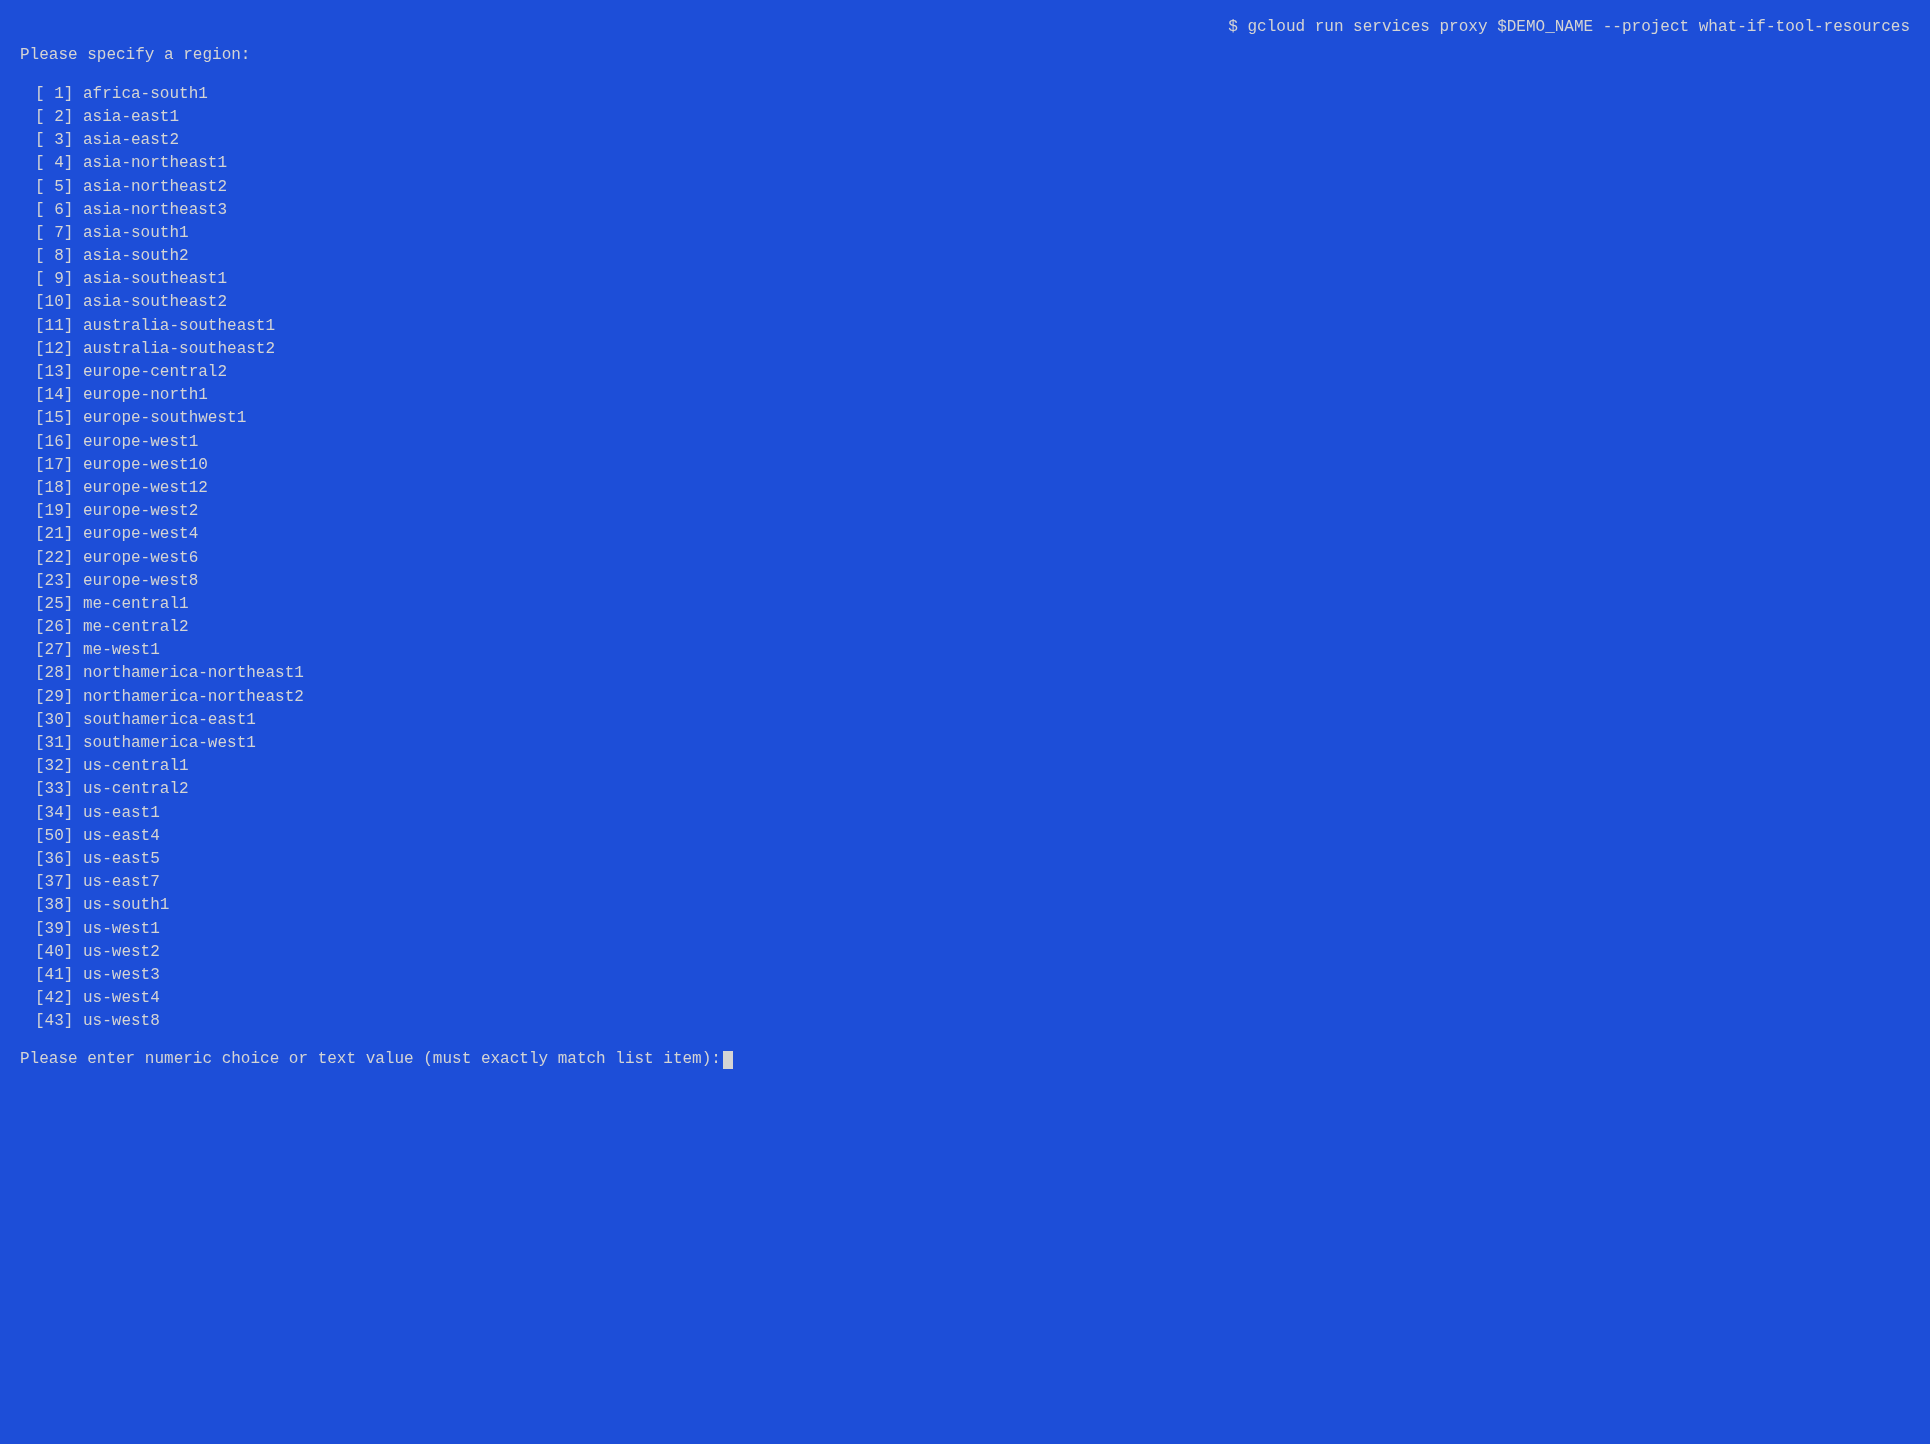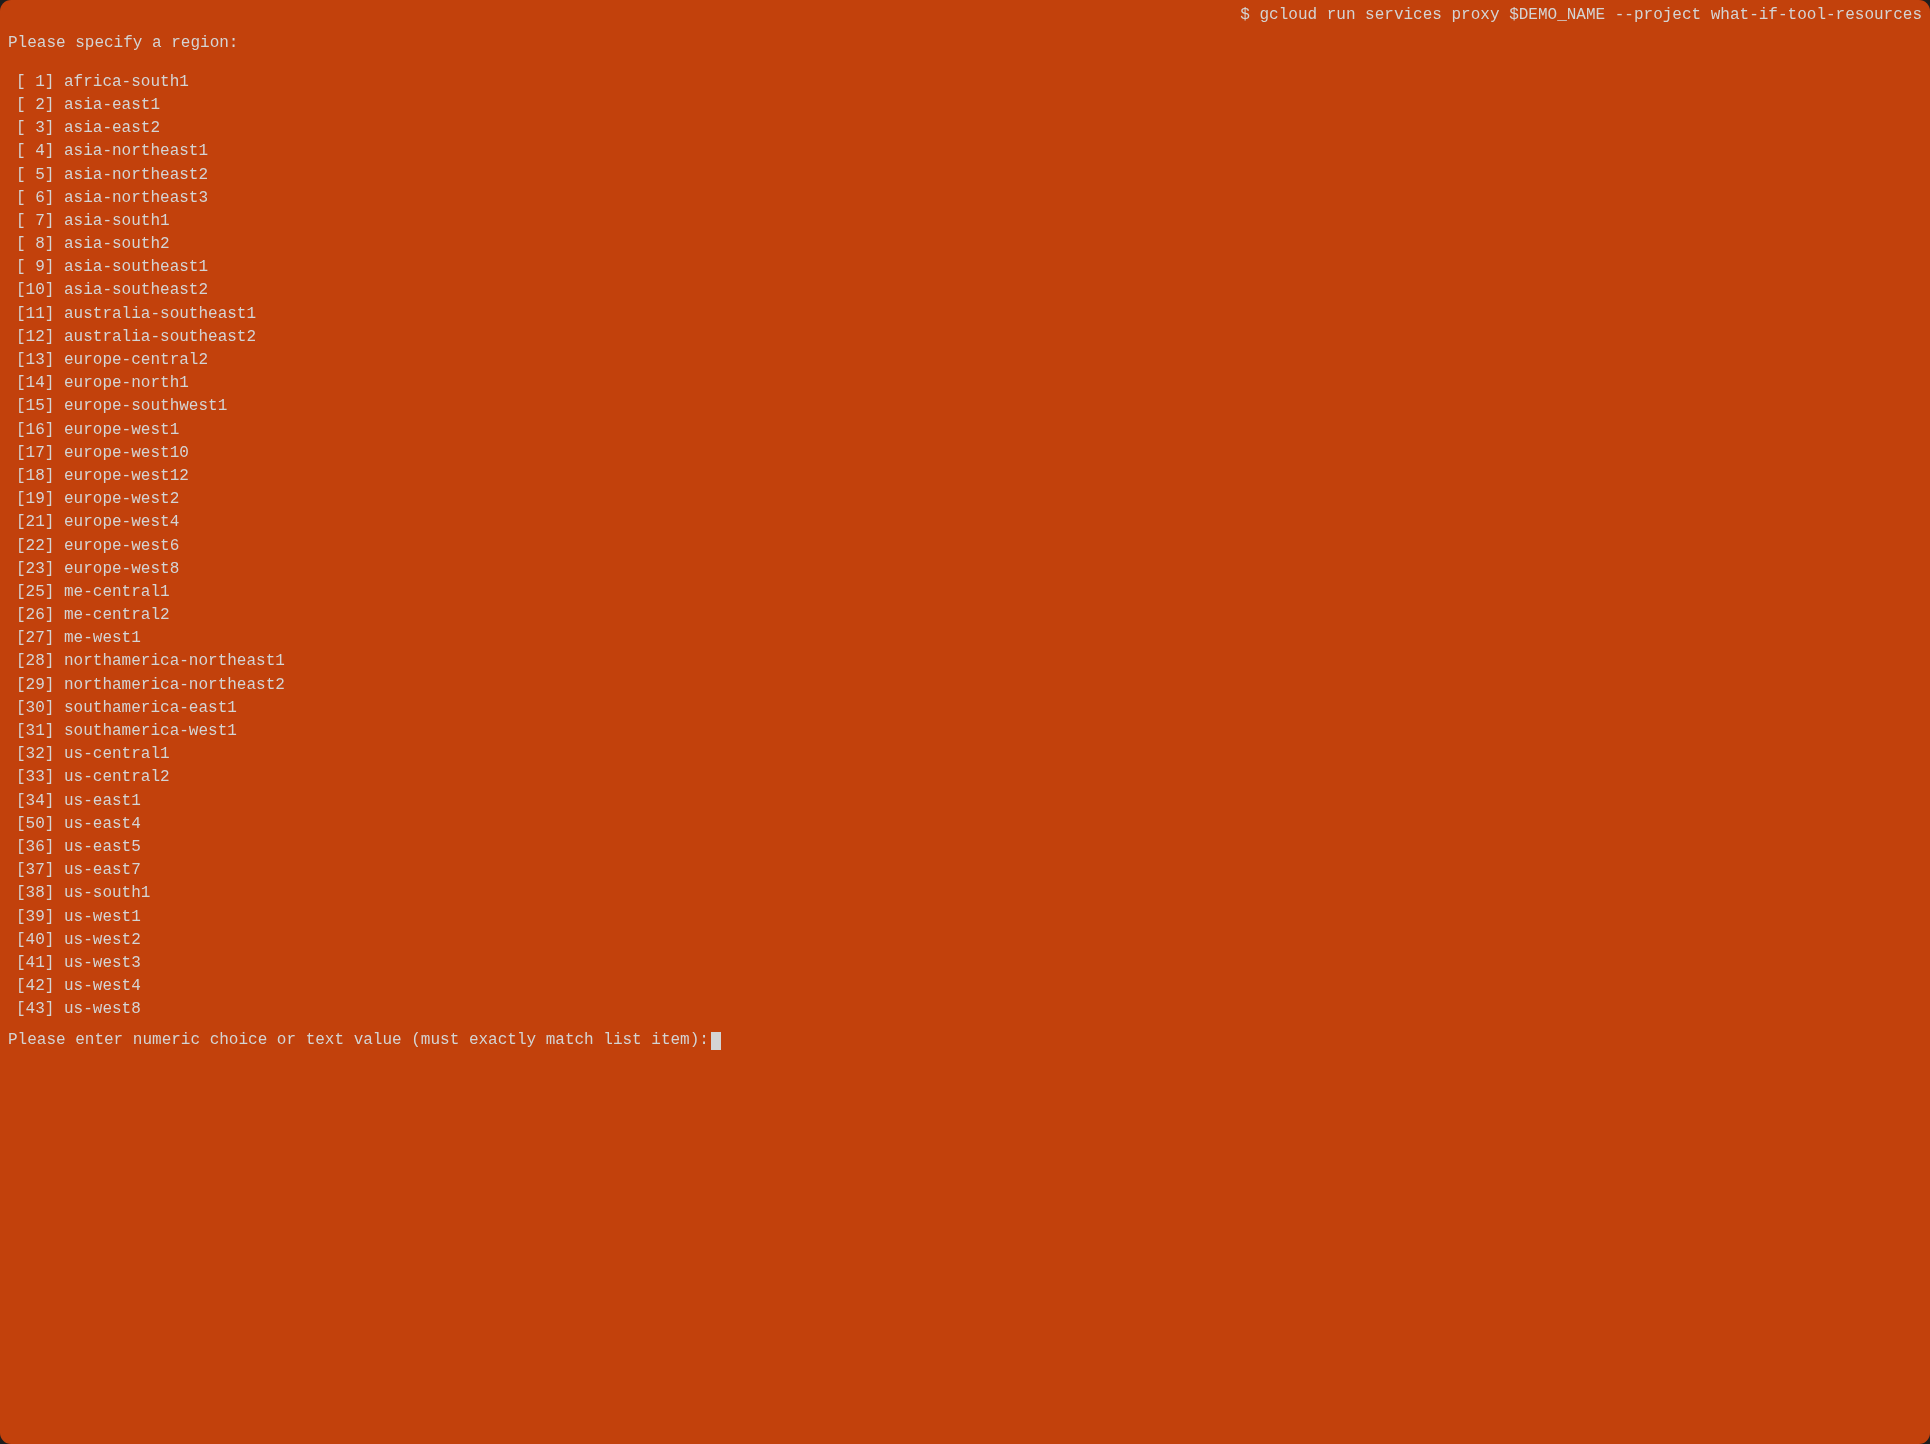--- a/index.html
+++ b/index.html
@@ -16,25 +16,24 @@
       line-height: 1.4;
       width: 1930px;
       min-height: 1444px;
       padding: 0;
       overflow-x: hidden;
     }
 
     .terminal {
       width: 100%;
       min-height: 1444px;
-      background-color: #c2410c;
-      padding: 0;
+      background-color: #1d4ed8;
+      padding: 12px;
       display: flex;
       flex-direction: column;
-      border-radius: 11px;
     }
 
     .command-line {
       text-align: right;
       padding: 4px 8px 4px 0;
       color: #d4d4d4;
       white-space: pre;
       font-family: 'Courier New', Courier, monospace;
       font-size: 16px;
     }
@@ -47,21 +46,21 @@
     .prompt-header {
       color: #d4d4d4;
       font-family: 'Courier New', Courier, monospace;
       font-size: 16px;
       margin-bottom: 16px;
     }
 
     .region-list {
       list-style: none;
       padding: 0;
-      margin: 8px;
+      margin: 15px;
     }
 
     .region-list li {
       font-family: 'Courier New', Courier, monospace;
       font-size: 16px;
       color: #d4d4d4;
       line-height: 1.45;
       white-space: pre;
     }
 

